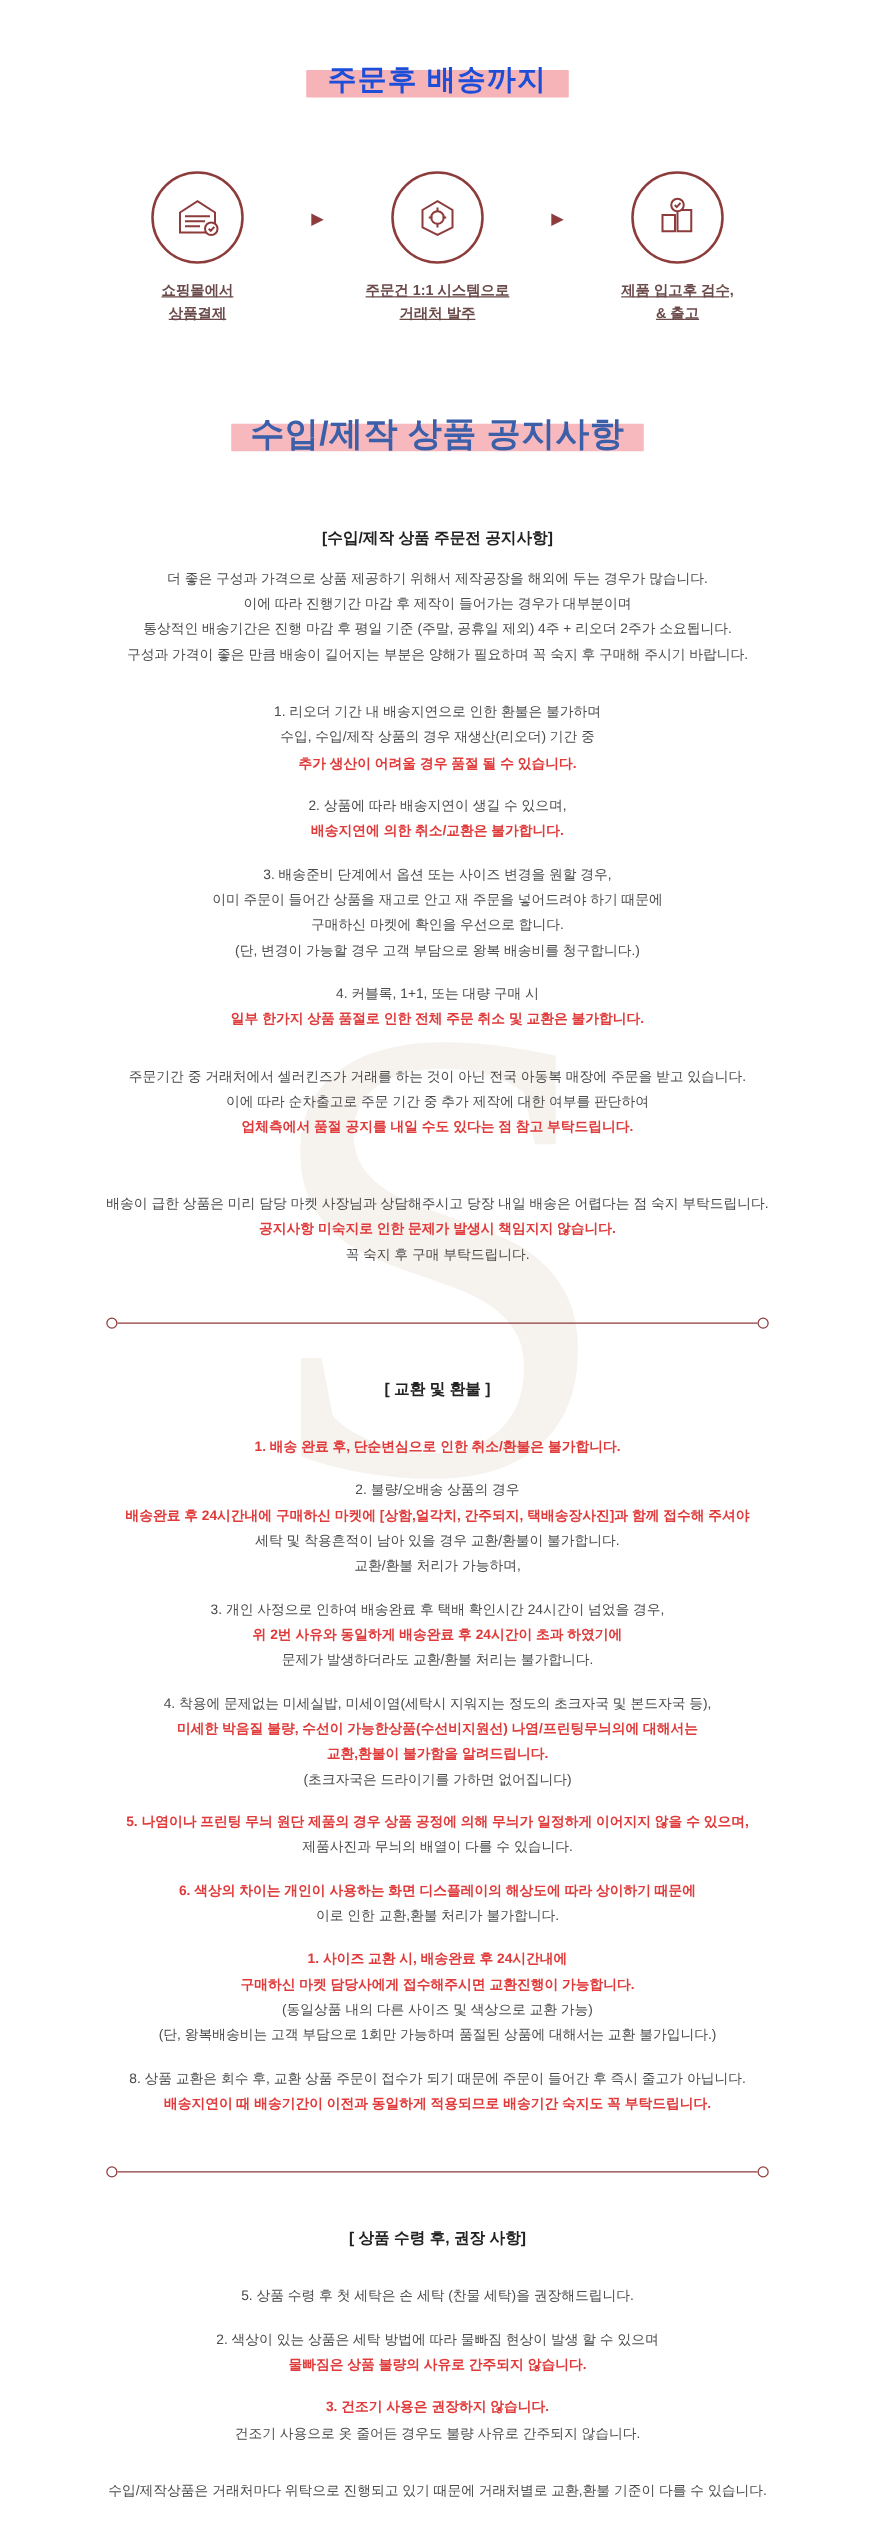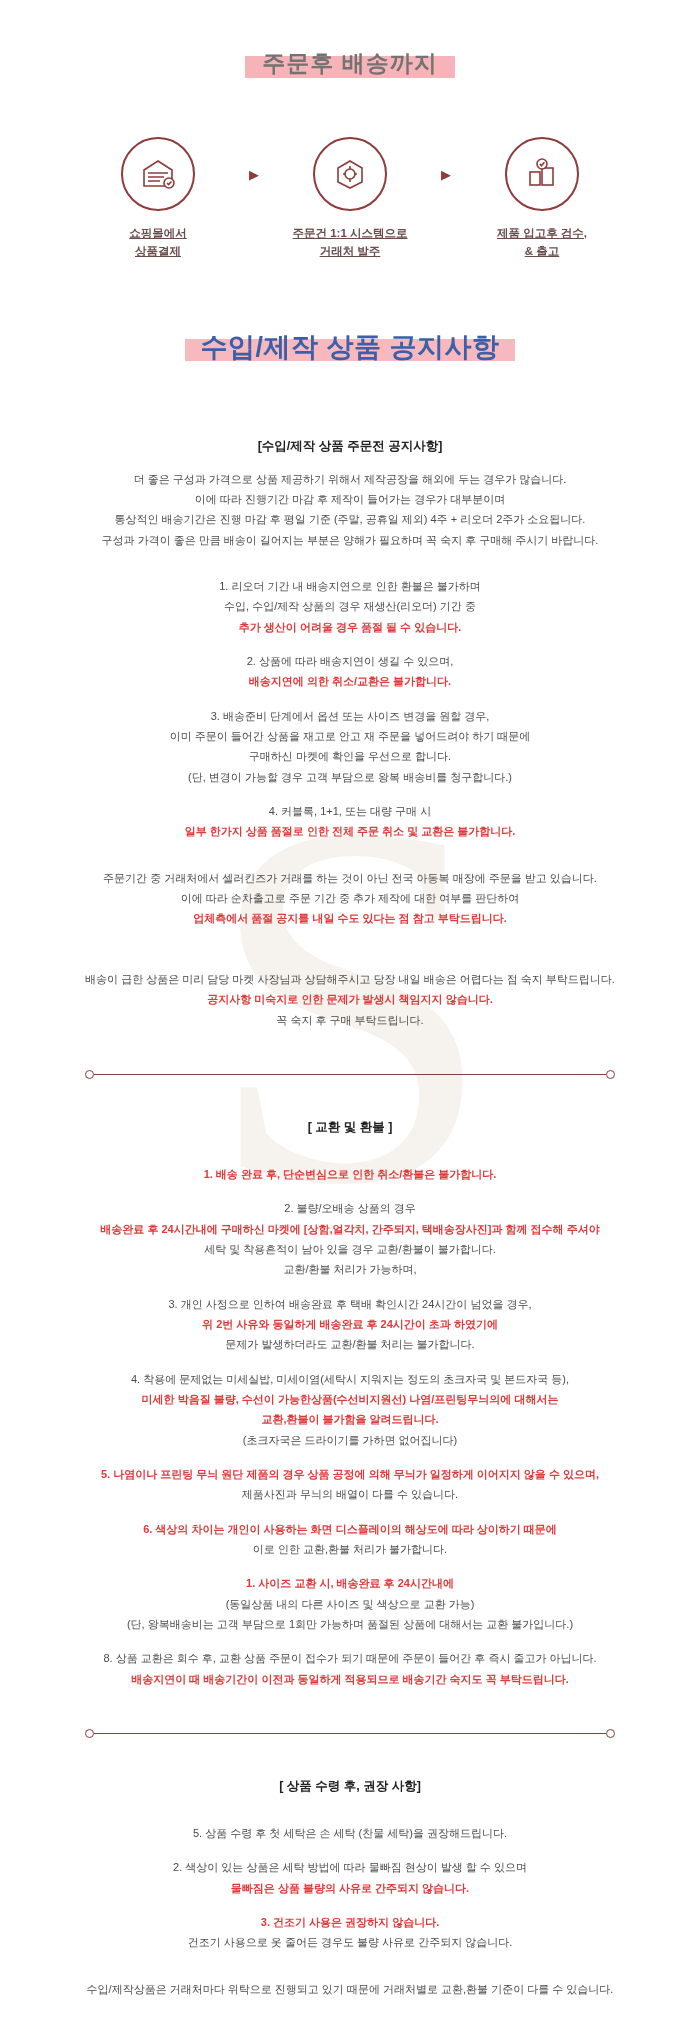--- a/index.html
+++ b/index.html
@@ -45,21 +45,21 @@
     height: 22px;
     background: #f6b3b8;
     z-index: 0;
     border-radius: 1px;
   }
   .top-banner .txt {
     position: relative;
     z-index: 1;
     font-size: 23px;
     font-weight: bold;
-    color: #737373;
+    color: #1d4ed8;
     letter-spacing: 1px;
     padding: 4px 0;
   }
 
   
   .steps {
     margin: 54px auto 0;
     display: flex;
     justify-content: center;
     align-items: flex-start;
@@ -112,21 +112,21 @@
     position: relative;
     z-index: 1;
     font-size: 27px;
     font-weight: bold;
     color: #3b5fa8;
     padding: 3px 0;
     letter-spacing: 0.5px;
   }
 
   
-  .block { text-align: center; margin-top: 16px; }
+  .block { text-align: center; }
   .blk-title {
     font-size: 12.5px;
     font-weight: bold;
     color: #222;
     margin-bottom: 14px;
   }
   .line {
     font-size: 11px;
     line-height: 1.85;
     color: #4a4a4a;
@@ -317,20 +317,21 @@
           <div class="line">제품사진과 무늬의 배열이 다를 수 있습니다.</div>
         </div>
         <div class="gap-s"></div>
         <div>
           <div class="line red">6. 색상의 차이는 개인이 사용하는 화면 디스플레이의 해상도에 따라 상이하기 때문에</div>
           <div class="line">이로 인한 교환,환불 처리가 불가합니다.</div>
         </div>
         <div class="gap-s"></div>
         <div>
           <div class="line red">1. 사이즈 교환 시, 배송완료 후 24시간내에</div>
+          <div class="line red">구매하신 마켓 담당사에게 접수해주시면 교환진행이 가능합니다.</div>
           <div class="line">(동일상품 내의 다른 사이즈 및 색상으로 교환 가능)</div>
           <div class="line">(단, 왕복배송비는 고객 부담으로 1회만 가능하며 품절된 상품에 대해서는 교환 불가입니다.)</div>
         </div>
         <div class="gap-s"></div>
         <div>
           <div class="line">8. 상품 교환은 회수 후, 교환 상품 주문이 접수가 되기 때문에 주문이 들어간 후 즉시 줄고가 아닙니다.</div>
           <div class="line red">배송지연이 때 배송기간이 이전과 동일하게 적용되므로 배송기간 숙지도 꼭 부탁드립니다.</div>
         </div>
       </div>
     </div>

